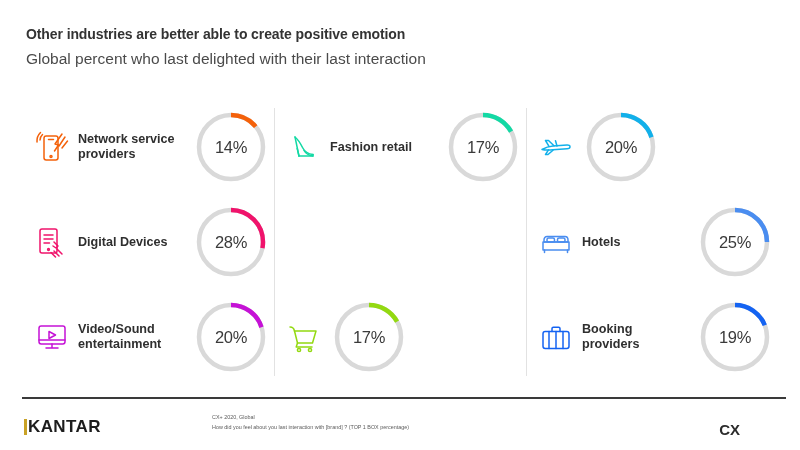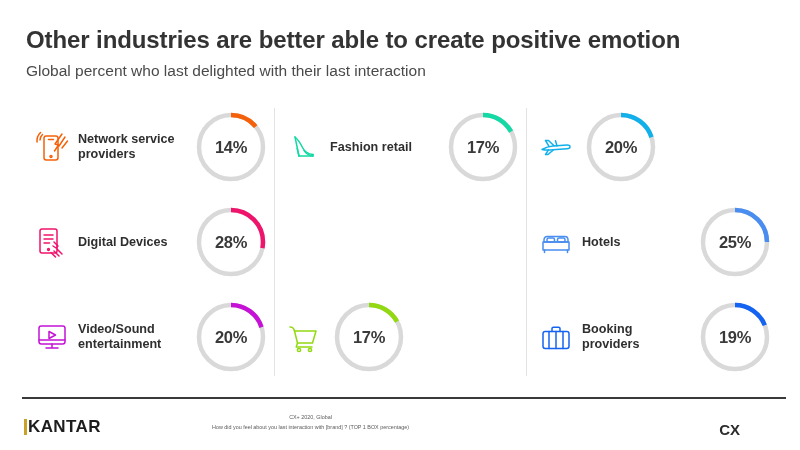--- a/index.html
+++ b/index.html
@@ -23,21 +23,21 @@
   }
 
   
   .header {
     position: absolute;
     left: 26px;
     top: 26px;
     right: 26px;
   }
   .title {
-    font-size: 24px;
+    font-size: 14px;
     font-weight: bold;
     color: #333333;
     letter-spacing: -0.1px;
     margin: 0;
     line-height: 1.2;
     white-space: nowrap;
   }
   .subtitle {
     font-size: 15.5px;
     font-weight: normal;
@@ -120,41 +120,40 @@
   .donut .value {
     position: absolute;
     left: 0;
     top: 0;
     width: 76px;
     height: 76px;
     display: flex;
     align-items: center;
     justify-content: center;
     font-size: 16.5px;
-    font-weight: bold;
+    font-weight: normal;
     color: #3a3a3a;
     letter-spacing: -0.3px;
   }
 
   
   .rule {
     position: absolute;
     left: 22px;
     right: 14px;
     top: 397px;
     height: 2px;
     background: #3a3a3a;
   }
   .footer {
     position: absolute;
     left: 0;
     right: 0;
     top: 404px;
     height: 46px;
-    text-align: center;
   }
   .kantar {
     position: absolute;
     left: 24px;
     top: 13px;
     font-size: 17px;
     font-weight: bold;
     letter-spacing: 0.4px;
     color: #1d1d1d;
     display: flex;

